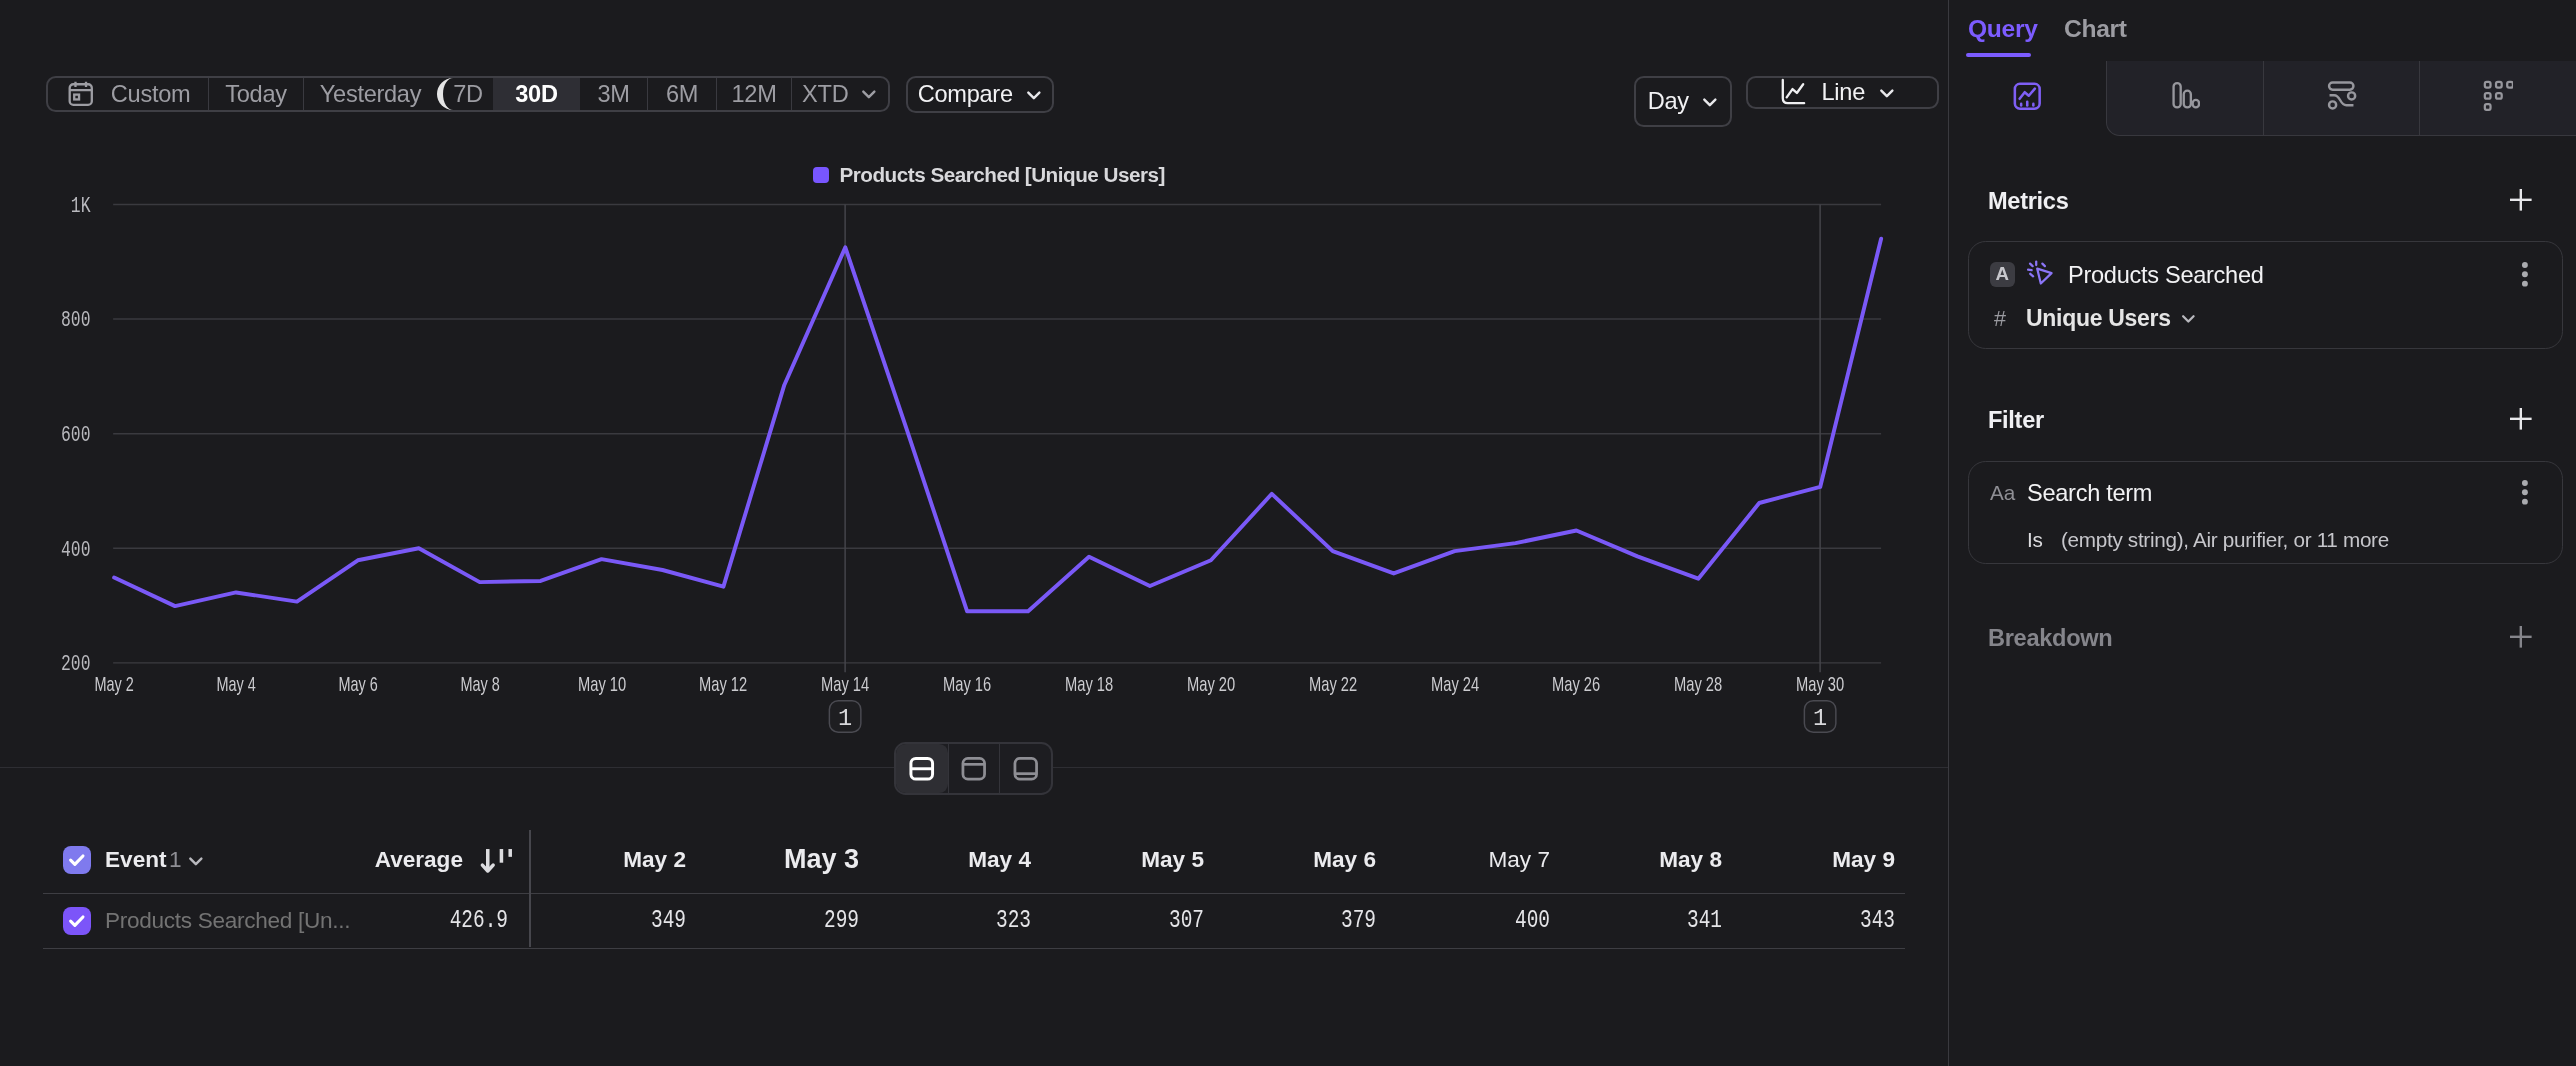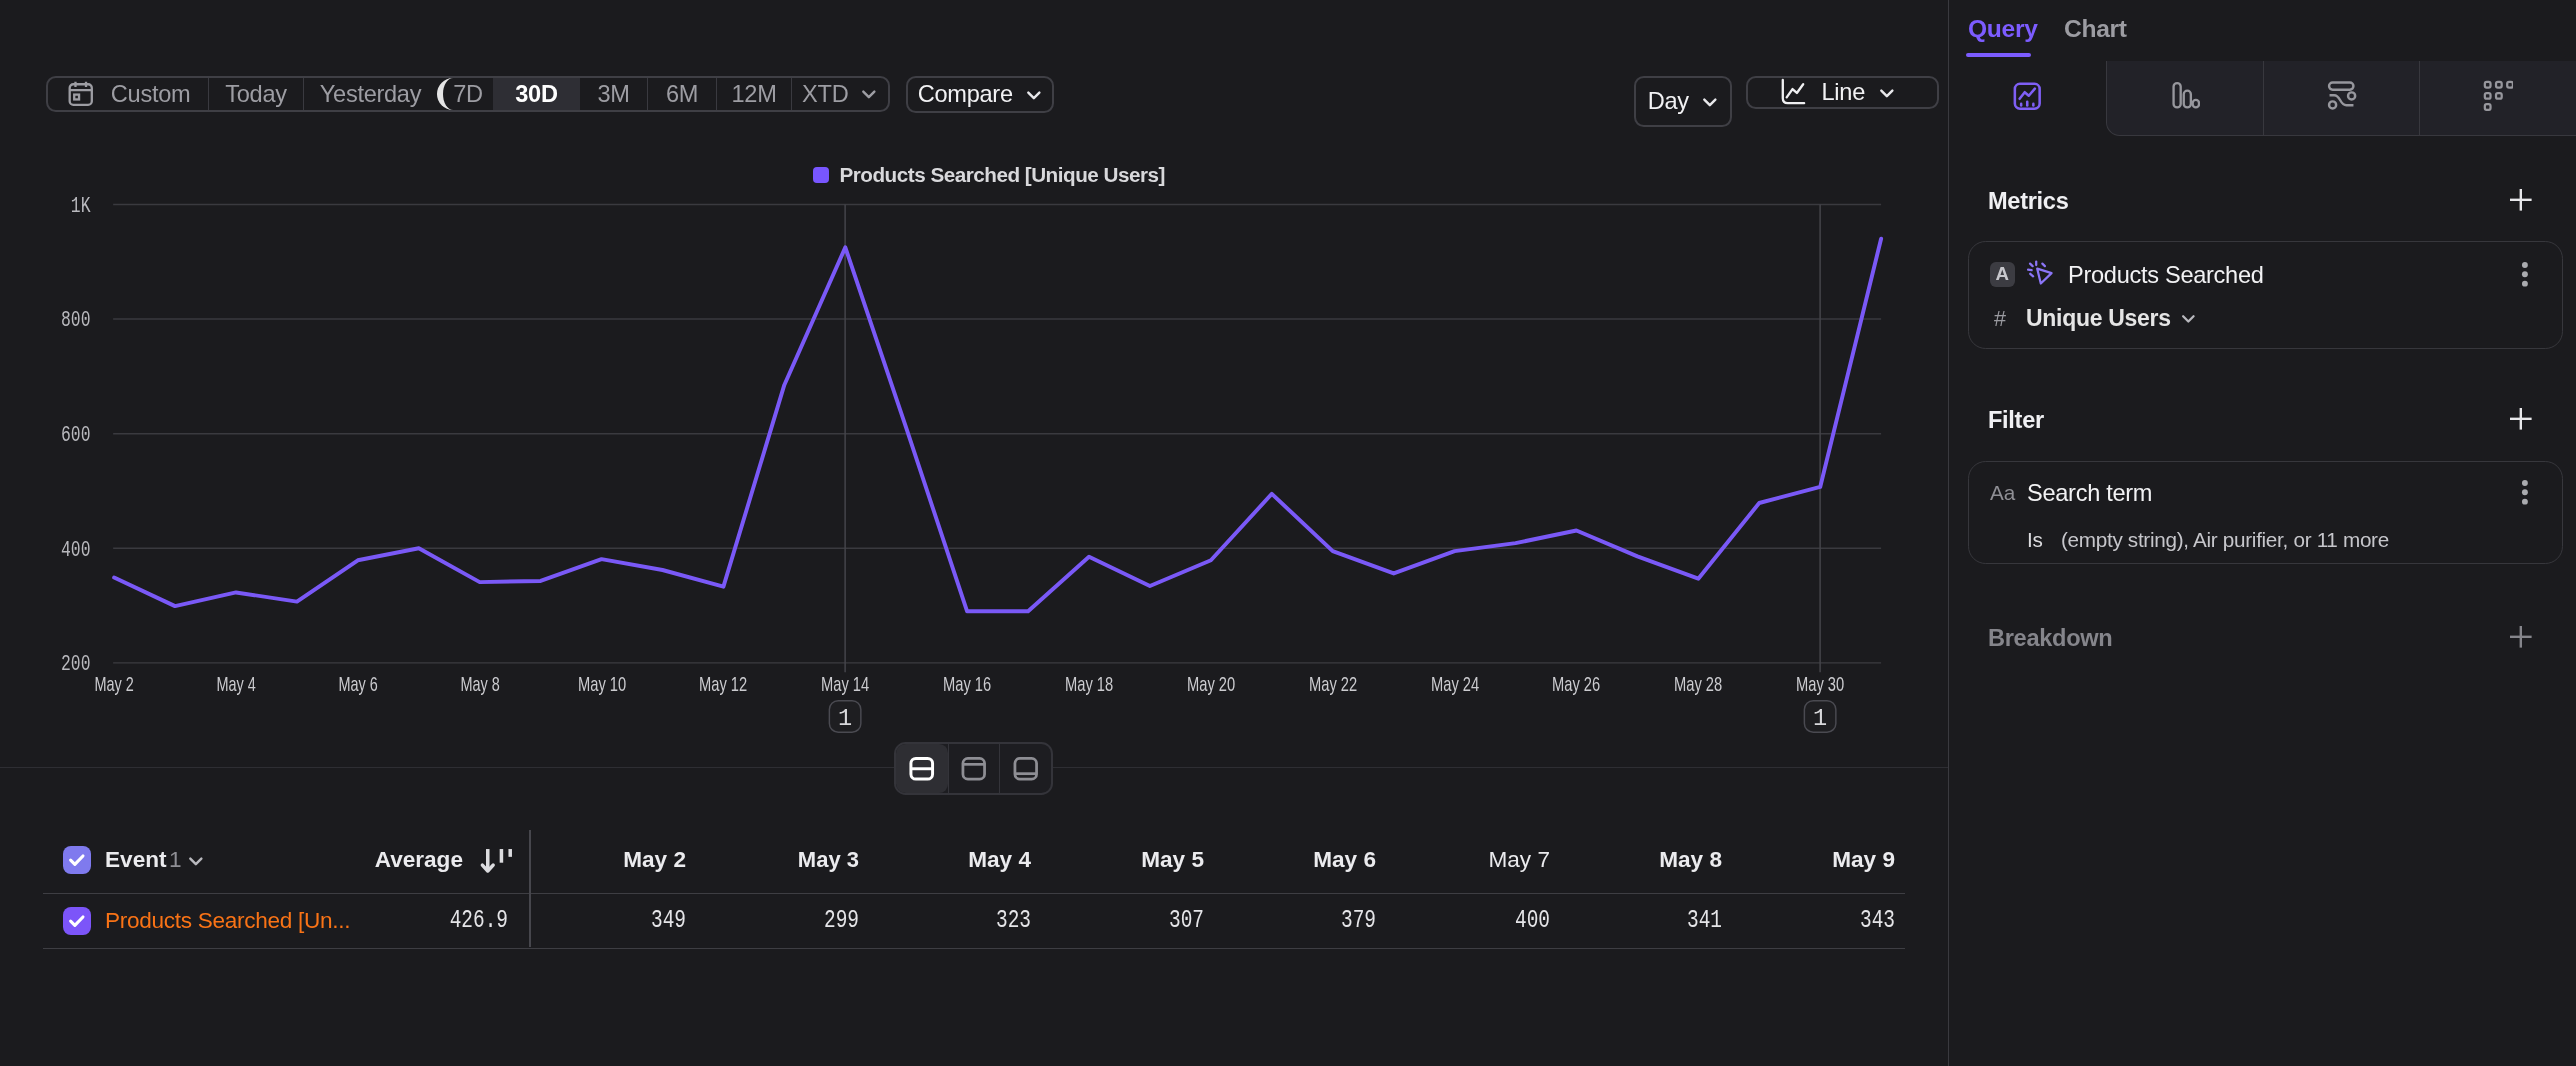--- a/index.html
+++ b/index.html
@@ -150,34 +150,34 @@
 </div>
 <div class="abs" style="left:295px; top:846px; width:168px; height:27.6px; line-height:27.6px; font-size:22.6px; font-weight:600; color:#ebebee; text-align:right;">Average</div>
 <svg class="abs" style="left:478px; top:846px;" width="41" height="29.5" viewBox="0 0 42 30" fill="none" stroke="#dcdcdf" stroke-width="3.6">
   <line x1="10" y1="3" x2="10" y2="25"></line>
   <polyline points="4.5,19.5 10,25.5 15.5,19.5" stroke-linecap="round" stroke-linejoin="round"></polyline>
   <line x1="24" y1="3" x2="24" y2="17"></line>
   <line x1="33" y1="3" x2="33" y2="11"></line>
 </svg>
 
 <div class="abs" style="left:568px; top:846px; width:118px; height:27.6px; line-height:27.6px; font-size:22.6px; font-weight:600; color:#ebebee; text-align:right;">May 2</div>
-<div class="abs" style="left:741px; top:846px; width:118px; height:27.6px; line-height:27.6px; font-size:22px; font-weight:600; color:#ebebee; text-align:right;">May 3</div>
+<div class="abs" style="left:741px; top:846px; width:118px; height:27.6px; line-height:27.6px; font-size:27px; font-weight:600; color:#ebebee; text-align:right;">May 3</div>
 <div class="abs" style="left:913px; top:846px; width:118px; height:27.6px; line-height:27.6px; font-size:22.6px; font-weight:600; color:#ebebee; text-align:right;">May 4</div>
 <div class="abs" style="left:1086px; top:846px; width:118px; height:27.6px; line-height:27.6px; font-size:22.6px; font-weight:600; color:#ebebee; text-align:right;">May 5</div>
 <div class="abs" style="left:1258px; top:846px; width:118px; height:27.6px; line-height:27.6px; font-size:22.6px; font-weight:600; color:#ebebee; text-align:right;">May 6</div>
 <div class="abs" style="left:1432px; top:846px; width:118px; height:27.6px; line-height:27.6px; font-size:22.6px; font-weight:400; color:#ebebee; text-align:right;">May 7</div>
 <div class="abs" style="left:1604px; top:846px; width:118px; height:27.6px; line-height:27.6px; font-size:22.6px; font-weight:600; color:#ebebee; text-align:right;">May 8</div>
 <div class="abs" style="left:1777px; top:846px; width:118px; height:27.6px; line-height:27.6px; font-size:22.6px; font-weight:600; color:#ebebee; text-align:right;">May 9</div>
 
 <div class="abs" style="left:63px; top:907px; width:27.6px; height:27.6px; border-radius:7.9px; background:#7c55f9; display:flex; align-items:center; justify-content:center;">
   <svg width="21.6" height="21.6" viewBox="0 0 28 28" fill="none" stroke="#ffffff" stroke-width="4" stroke-linecap="round" stroke-linejoin="round">
       <polyline points="6,14.5 11.5,20 22,9"></polyline>
     </svg>
 </div>
-<div class="abs" style="left:105px; top:907px; height:27.6px; line-height:27.6px; font-size:22.6px; letter-spacing:-0.3px; color:#f97316;">Products Searched [Un...</div>
+<div class="abs" style="left:105px; top:907px; height:27.6px; line-height:27.6px; font-size:22.6px; letter-spacing:-0.3px; color:#737373;">Products Searched [Un...</div>
 <div class="abs mono" style="left:341px; top:907px; width:167px; height:27.6px; line-height:27.6px; font-size:25.6px; color:#e5e5e8; text-align:right; transform:scaleX(0.76); transform-origin:100% 50%;">426.9</div>
 <div class="abs mono" style="left:568px; top:907px; width:118px; height:27.6px; line-height:27.6px; font-size:25.6px; color:#e5e5e8; text-align:right; transform:scaleX(0.76); transform-origin:100% 50%;">349</div>
 <div class="abs mono" style="left:741px; top:907px; width:118px; height:27.6px; line-height:27.6px; font-size:25.6px; color:#e5e5e8; text-align:right; transform:scaleX(0.76); transform-origin:100% 50%;">299</div>
 <div class="abs mono" style="left:913px; top:907px; width:118px; height:27.6px; line-height:27.6px; font-size:25.6px; color:#e5e5e8; text-align:right; transform:scaleX(0.76); transform-origin:100% 50%;">323</div>
 <div class="abs mono" style="left:1086px; top:907px; width:118px; height:27.6px; line-height:27.6px; font-size:25.6px; color:#e5e5e8; text-align:right; transform:scaleX(0.76); transform-origin:100% 50%;">307</div>
 <div class="abs mono" style="left:1258px; top:907px; width:118px; height:27.6px; line-height:27.6px; font-size:25.6px; color:#e5e5e8; text-align:right; transform:scaleX(0.76); transform-origin:100% 50%;">379</div>
 <div class="abs mono" style="left:1432px; top:907px; width:118px; height:27.6px; line-height:27.6px; font-size:25.6px; color:#e5e5e8; text-align:right; transform:scaleX(0.76); transform-origin:100% 50%;">400</div>
 <div class="abs mono" style="left:1604px; top:907px; width:118px; height:27.6px; line-height:27.6px; font-size:25.6px; color:#e5e5e8; text-align:right; transform:scaleX(0.76); transform-origin:100% 50%;">341</div>
 <div class="abs mono" style="left:1777px; top:907px; width:118px; height:27.6px; line-height:27.6px; font-size:25.6px; color:#e5e5e8; text-align:right; transform:scaleX(0.76); transform-origin:100% 50%;">343</div>
 

